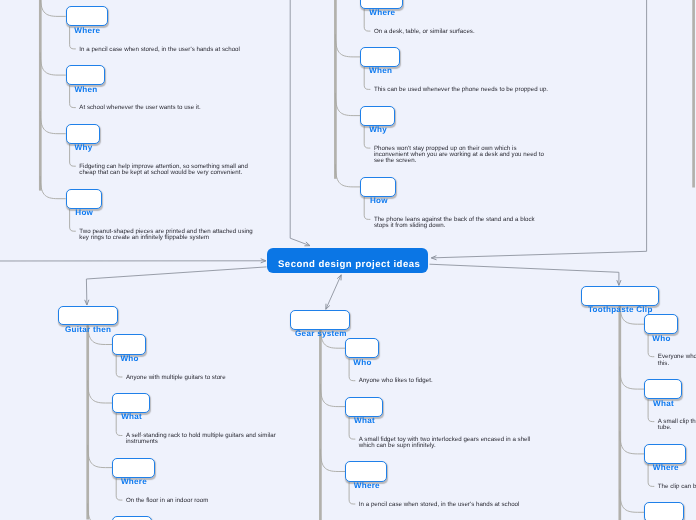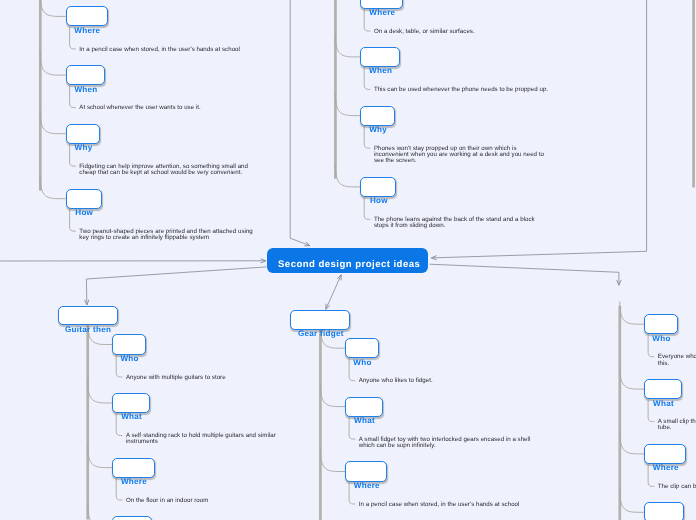--- a/index.html
+++ b/index.html
@@ -125,34 +125,37 @@
     <div class="node" style="left: 112.3px; top: 392.9px; width: 37.6px; height: 20.2px;">
       <span>What</span>
     </div>
     <div class="leaf" style="left: 125.9px; top: 433.1px;"><div class="leaf-line" style="position: absolute; left: 0px; top: 0px; white-space: pre;">A self-standing rack to hold multiple guitars and similar</div><div class="leaf-line" style="position: absolute; left: 0px; top: 6.3px; white-space: pre;">instruments</div></div>
     <div class="node" style="left: 112.3px; top: 457.5px; width: 42.3px; height: 20.2px;">
       <span>Where</span>
     </div>
     <div class="leaf" style="left: 125.9px; top: 497.7px;"><div class="leaf-line" style="position: absolute; left: 0px; top: 0px; white-space: pre;">On the floor in an indoor room</div></div>
     <div class="node" style="left: 112.3px; top: 516px; width: 39.6px; height: 20.2px;"></div>
     <div class="node" style="left: 290.3px; top: 310.1px; width: 60.2px; height: 19.8px;">
-      <span>Gear fidget</span>
+      <span>Gear system</span>
     </div>
     <div class="node" style="left: 345.2px; top: 338.1px; width: 33.6px; height: 20.2px;">
       <span>Who</span>
     </div>
     <div class="leaf" style="left: 358.8px; top: 378.3px;"><div class="leaf-line" style="position: absolute; left: 0px; top: 0px; white-space: pre;">Anyone who likes to fidget.</div></div>
     <div class="node" style="left: 345.2px; top: 396.5px; width: 37.6px; height: 20.2px;">
       <span>What</span>
     </div>
     <div class="leaf" style="left: 358.8px; top: 436.7px;"><div class="leaf-line" style="position: absolute; left: 0px; top: 0px; white-space: pre;">A small fidget toy with two interlocked gears encased in a shell</div><div class="leaf-line" style="position: absolute; left: 0px; top: 6.3px; white-space: pre;">which can be supn infinitely.</div></div>
     <div class="node" style="left: 345.2px; top: 461.4px; width: 42.3px; height: 20.2px;">
       <span>Where</span>
     </div>
     <div class="leaf" style="left: 358.8px; top: 501.6px;"><div class="leaf-line" style="position: absolute; left: 0px; top: 0px; white-space: pre;">In a pencil case when stored, in the user's hands at school</div></div>
+    <div class="node" style="left: 581px; top: 286px; width: 77.5px; height: 19.8px;">
+      <span>Toothpaste Clip</span>
+    </div>
     <div class="node" style="left: 644.2px; top: 314.1px; width: 33.6px; height: 20.2px;">
       <span>Who</span>
     </div>
     <div class="leaf" style="left: 657.8px; top: 354.3px;"><div class="leaf-line" style="position: absolute; left: 0px; top: 0px; white-space: pre;">Everyone who uses toothpaste and wants to fully use</div><div class="leaf-line" style="position: absolute; left: 0px; top: 6.3px; white-space: pre;">this.</div></div>
     <div class="node" style="left: 644.2px; top: 379px; width: 37.6px; height: 20.2px;">
       <span>What</span>
     </div>
     <div class="leaf" style="left: 657.8px; top: 419.2px;"><div class="leaf-line" style="position: absolute; left: 0px; top: 0px; white-space: pre;">A small clip that squeezes out the last of a toothpaste</div><div class="leaf-line" style="position: absolute; left: 0px; top: 6.3px; white-space: pre;">tube.</div></div>
     <div class="node" style="left: 644.2px; top: 443.8px; width: 42.3px; height: 20.2px;">
       <span>Where</span>

